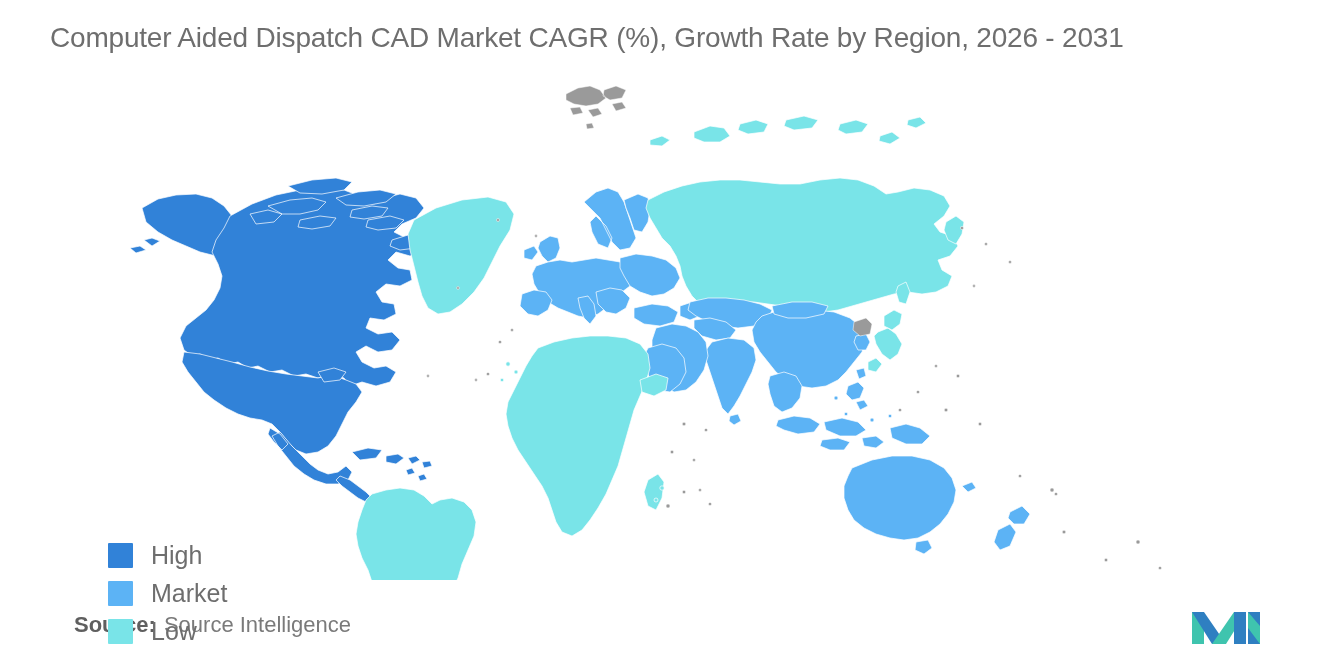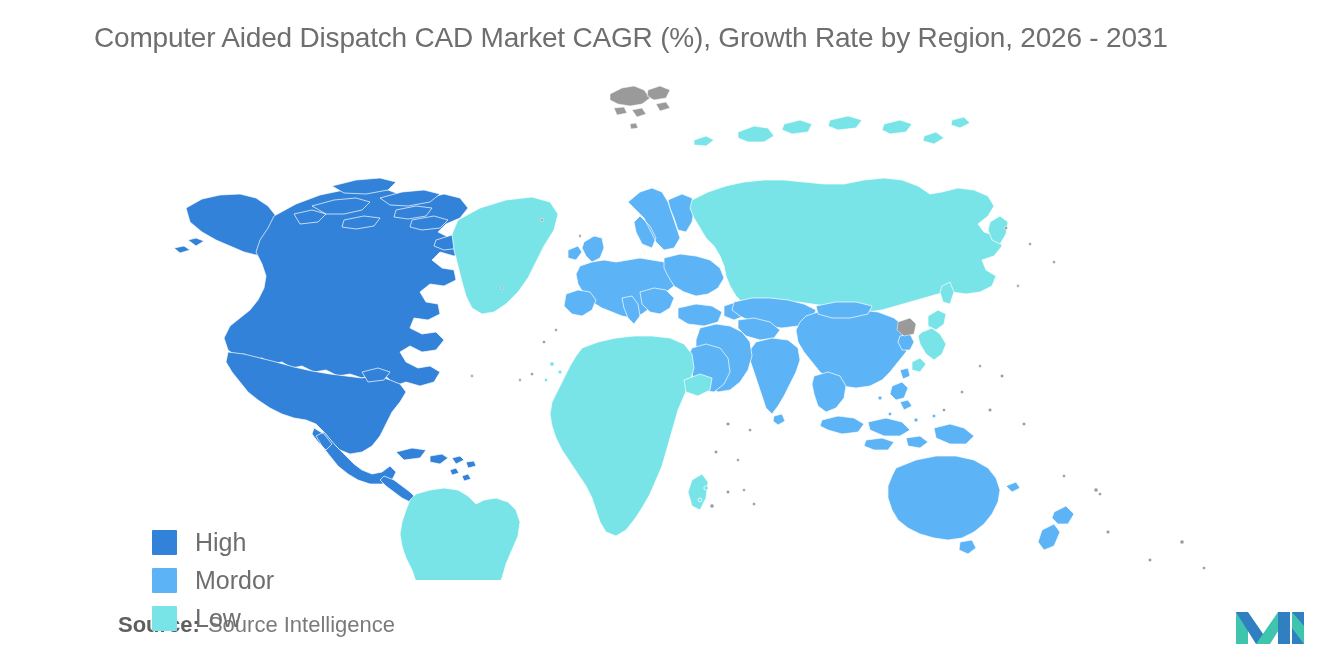--- a/index.html
+++ b/index.html
@@ -12,21 +12,20 @@
     height: 665px;
     font-family: "Liberation Sans", sans-serif;
     overflow: hidden;
     position: relative;
   }
   #page {
     position: relative;
     width: 1084px;
     height: 665px;
     background: #ffffff;
-    margin-left: 44px;
   }
   #chart-title {
     position: absolute;
     left: 50px;
     top: 18px;
     width: 1240px;
     font-size: 28px;
     font-weight: 400;
     color: #6e6e6e;
     letter-spacing: -0.2px;
@@ -46,21 +45,21 @@
     height: 500px;
   }
   #legend {
     position: absolute;
     left: 108px;
     top: 450px;
     z-index: 5;
   }
   .legend-row {
     display: flex;
-    align-items: flex-start;
+    align-items: flex-end;
     height: 38px;
   }
   .legend-swatch {
     width: 25px;
     height: 25px;
     flex: 0 0 25px;
     border-radius: 1px;
   }
   .legend-label {
     margin-left: 18px;
@@ -345,21 +344,21 @@
       </g>
     </svg>
 
     <div id="legend">
       <div class="legend-row">
         <span class="legend-swatch" style="background:#3182d8"></span>
         <span class="legend-label">High</span>
       </div>
       <div class="legend-row">
         <span class="legend-swatch" style="background:#5cb3f5"></span>
-        <span class="legend-label">Mordor</span>
+        <span class="legend-label">Market</span>
       </div>
       <div class="legend-row">
         <span class="legend-swatch" style="background:#79e4e8"></span>
         <span class="legend-label">Low</span>
       </div>
     </div>
   </div>
 
   <div id="footer">
     <div id="source-block">

